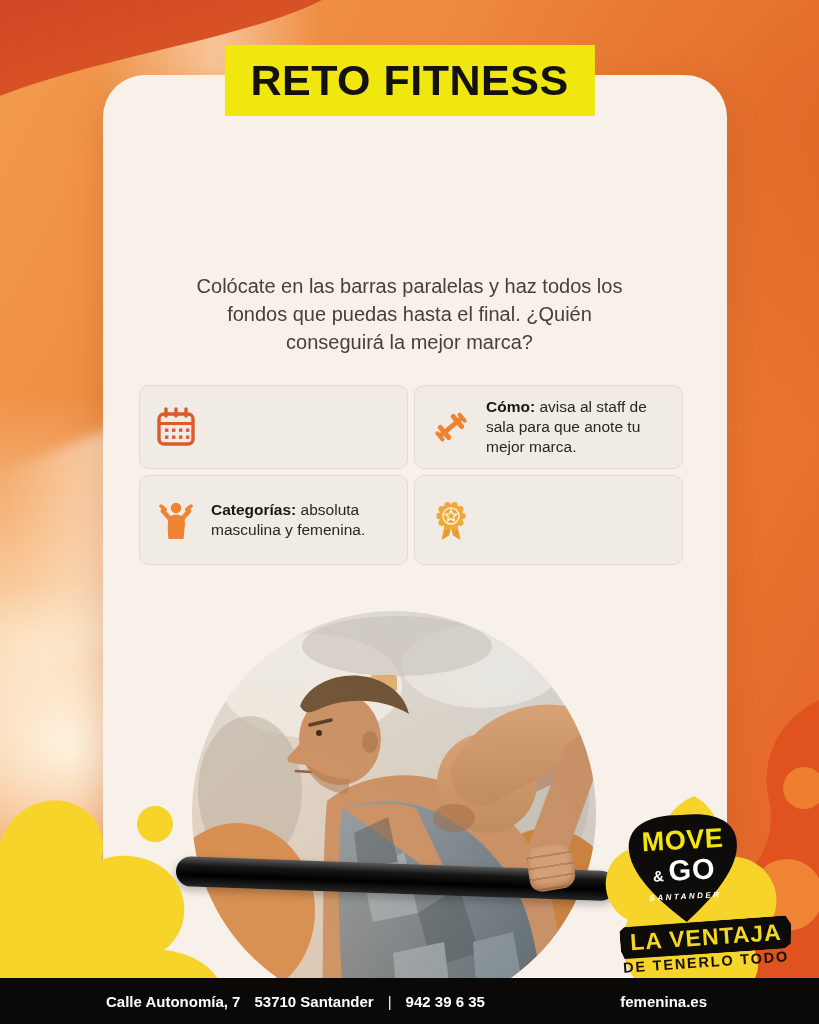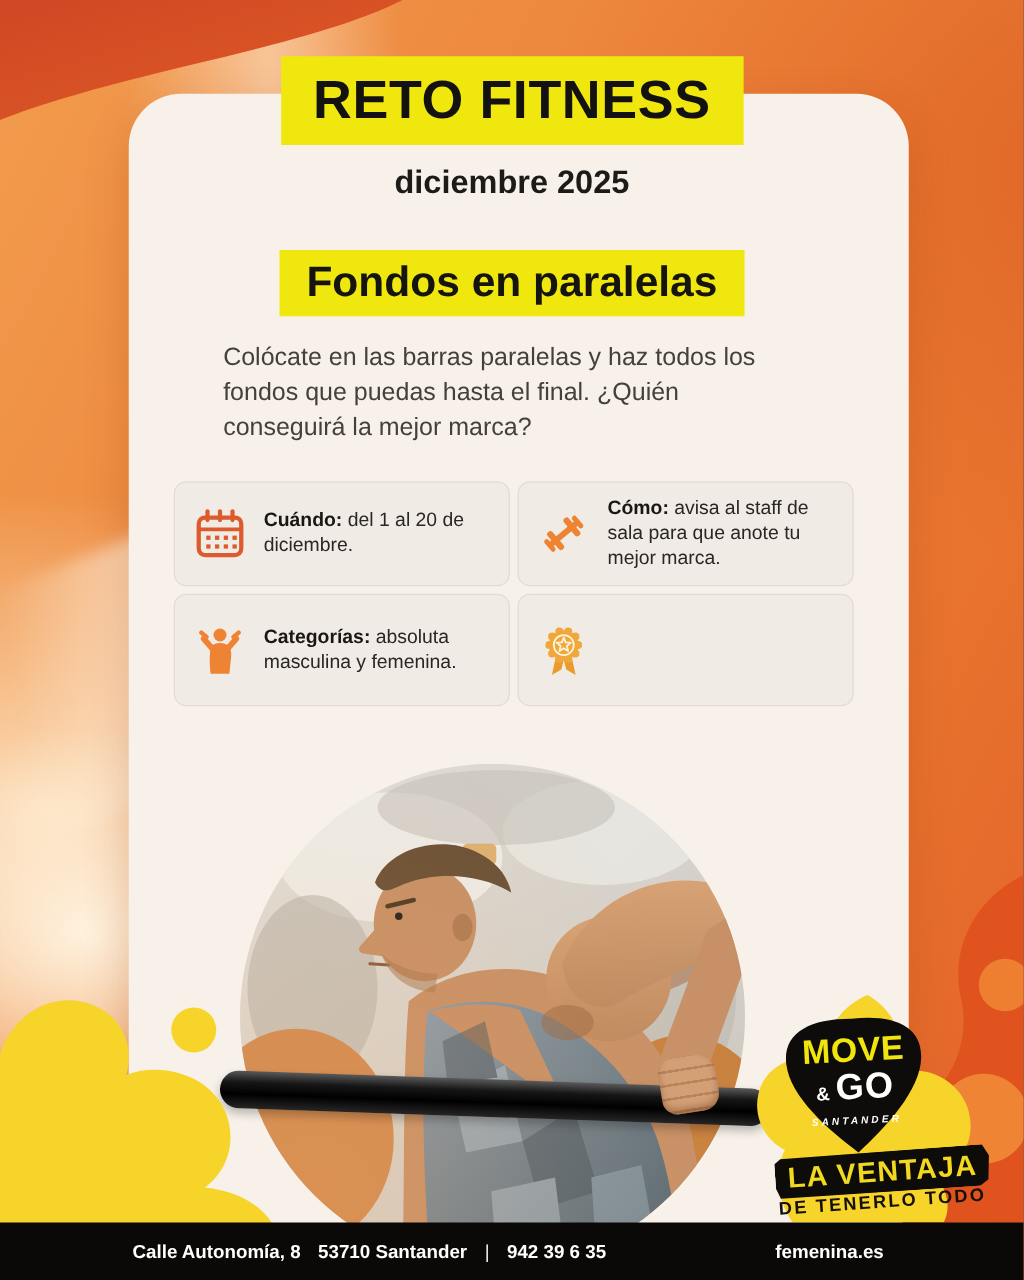--- a/index.html
+++ b/index.html
@@ -27,21 +27,21 @@
   
   .title-box{position:absolute;left:50%;top:45px;transform:translateX(-50%);background:#f0e70f;
     padding:11px 26px;z-index:4;}
   .title-box h1{margin:0;font-size:43px;font-weight:800;letter-spacing:.5px;color:#131210;white-space:nowrap;}
   .date{position:absolute;left:0;right:0;top:130px;text-align:center;font-size:26px;font-weight:700;
     color:#1d1b18;z-index:4;}
   .subtitle-box{position:absolute;left:50%;top:200px;transform:translateX(-50%);background:#f0e70f;
     padding:7px 22px;z-index:4;}
   .subtitle-box h2{margin:0;font-size:34px;font-weight:800;color:#15140f;white-space:nowrap;}
   .desc{position:absolute;left:50%;top:272px;transform:translateX(-50%);width:462px;margin:0;
-    font-size:20px;line-height:1.4;color:#45403a;z-index:4;}
+    text-align:center;font-size:20px;line-height:1.4;color:#45403a;z-index:4;}
   
   .grid{position:absolute;left:139px;top:385px;width:544px;display:grid;z-index:4;
     grid-template-columns:1fr 1fr;grid-template-rows:84px 90px;gap:6px;}
   .cell{background:#f1ebe6;border:1px solid #e3dad2;border-radius:10px;display:flex;
     align-items:center;gap:13px;padding:8px 14px;box-sizing:border-box;}
   .cell .ic{flex:0 0 44px;width:44px;height:44px;}
   .cell p{margin:0;font-size:15.5px;line-height:1.28;color:#2a2622;}
   .cell b{color:#191613;}
   
   .photo{position:absolute;left:192px;top:611px;width:404px;height:404px;border-radius:50%;
@@ -103,24 +103,20 @@
     <path d="M130,0 C92,18 70,58 80,100 C88,136 70,170 40,190 C15,207 5,240 12,278 L130,278 Z" fill="#e0531e"></path>
     <circle cx="115" cy="88" r="21" fill="#ee7e30"></circle>
     <circle cx="98" cy="195" r="36" fill="#ef8434"></circle>
   </svg>
 
   <div class="card"></div>
 
   <div class="title-box">
     <h1>RETO FITNESS</h1>
   </div>
-  <div class="date">diciembre 2025</div>
-  <div class="subtitle-box">
-    <h2>Fondos en paralelas</h2>
-  </div>
   <p class="desc">Colócate en las barras paralelas y haz todos los fondos que puedas hasta el final. ¿Quién conseguirá la mejor marca?</p>
 
   <div class="grid">
 
     <div class="cell">
       <span class="ic">
         <svg viewBox="0 0 44 44" width="44" height="44">
           <rect x="5" y="9" width="34" height="30" rx="5" fill="none" stroke="#dd5a2c" stroke-width="3.4"></rect>
           <line x1="5" y1="18.5" x2="39" y2="18.5" stroke="#dd5a2c" stroke-width="3"></line>
           <path d="M12,4 v7 M22,4 v7 M32,4 v7" stroke="#dd5a2c" stroke-width="3.4" stroke-linecap="round" fill="none"></path>
@@ -129,22 +125,20 @@
               <rect x="18" y="23.5" width="3.4" height="3.4"></rect>
             <rect x="25" y="23.5" width="3.4" height="3.4"></rect>
               <rect x="32" y="23.5" width="3.4" height="3.4"></rect>
             <rect x="11" y="30.5" width="3.4" height="3.4"></rect>
               <rect x="18" y="30.5" width="3.4" height="3.4"></rect>
             <rect x="25" y="30.5" width="3.4" height="3.4"></rect>
               <rect x="32" y="30.5" width="3.4" height="3.4"></rect>
           </g>
         </svg>
       </span>
-      <p><b>Cuándo:</b>
-         <span>del 1 al 20 de diciembre.</span></p>
     </div>
 
     <div class="cell">
       <span class="ic">
         <svg viewBox="0 0 44 44" width="44" height="44">
           <g transform="rotate(-40 22 22)" fill="#ee8333">
             <rect x="8" y="19.6" width="28" height="4.8" rx="2.4"></rect>
             <rect x="11" y="13" width="5" height="18" rx="2.2"></rect>
             <rect x="28" y="13" width="5" height="18" rx="2.2"></rect>
             <rect x="5.5" y="16" width="4" height="12" rx="2"></rect>
@@ -286,21 +280,21 @@
       </span>
       <span class="pick-city">SANTANDER</span>
     </div>
   </div>
 
   <div class="stamp">LA VENTAJA</div>
   <div class="tagline2">DE TENERLO TODO</div>
 
   <div class="footer">
     <div class="left">
-      <span>Calle Autonomía, 8</span>
+      <span>Calle Autonomía, 7</span>
       <span>53710 Santander</span>
       <span class="sep">|</span>
       <span>942 39 6 35</span>
     </div>
     <span>femenina.es</span>
   </div>
 
 </div>
 
 </body></html>

